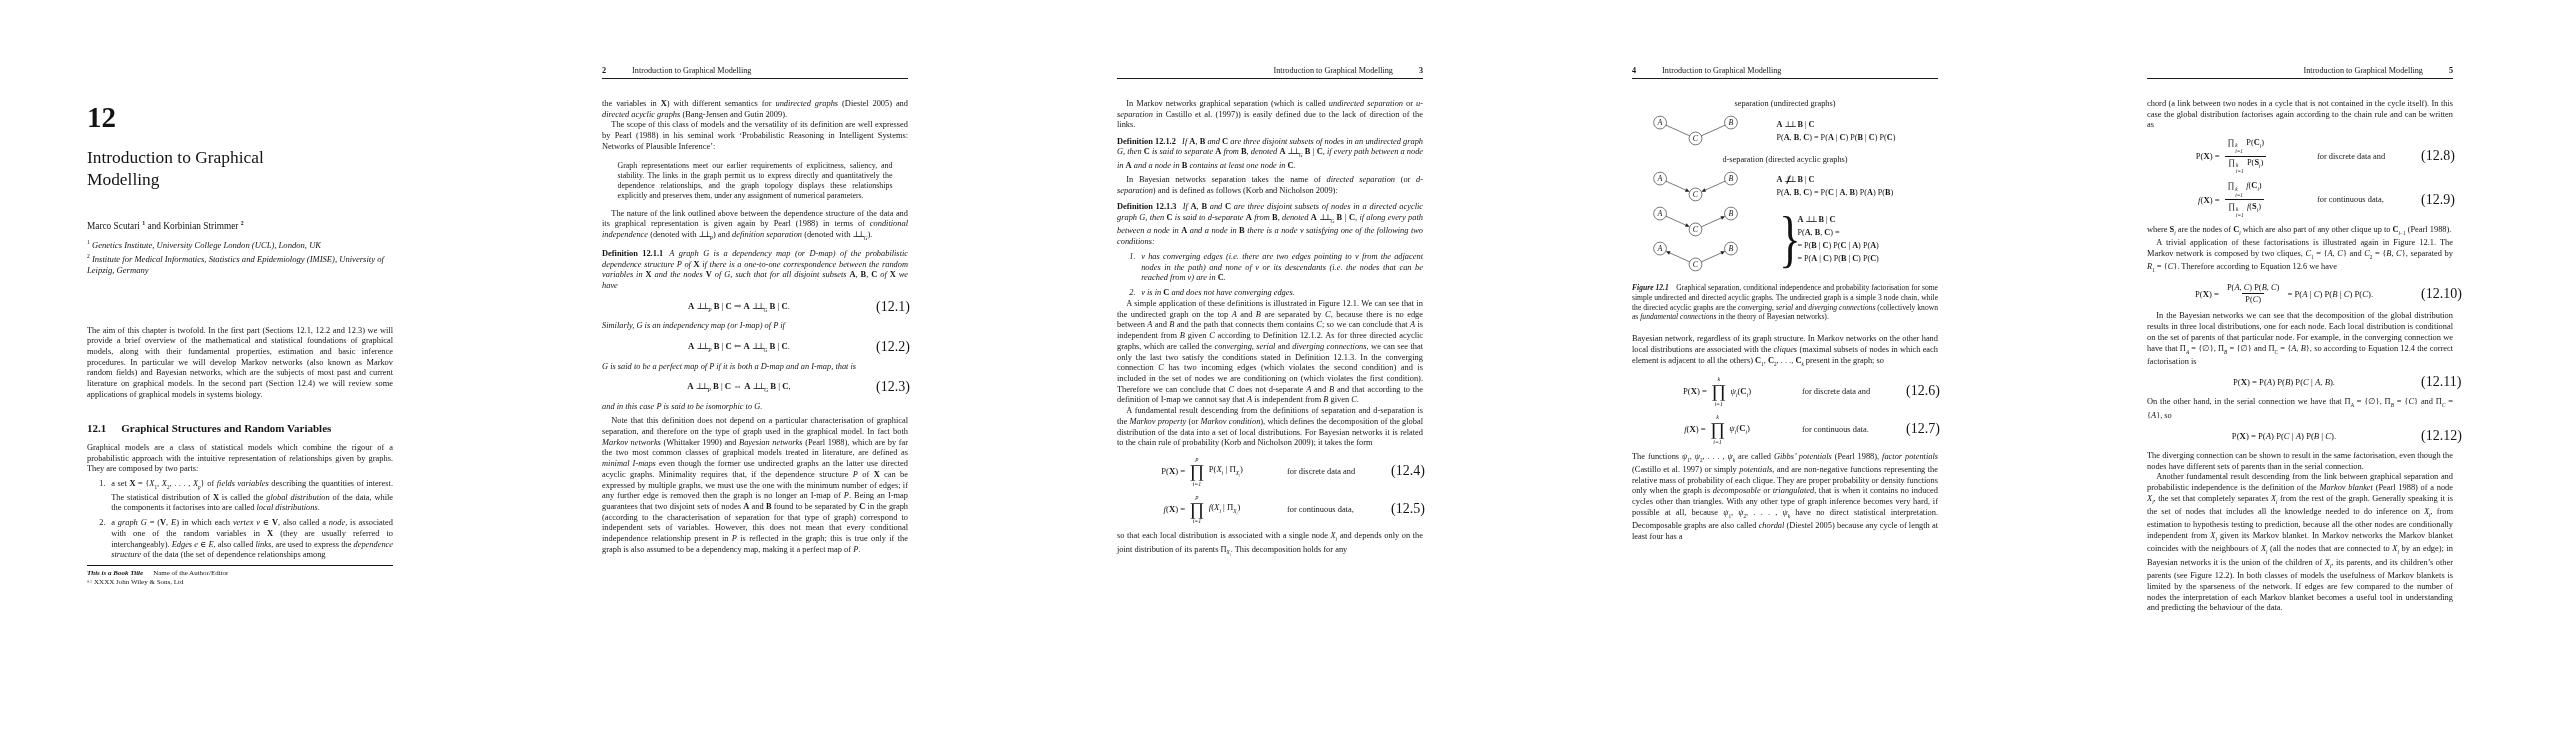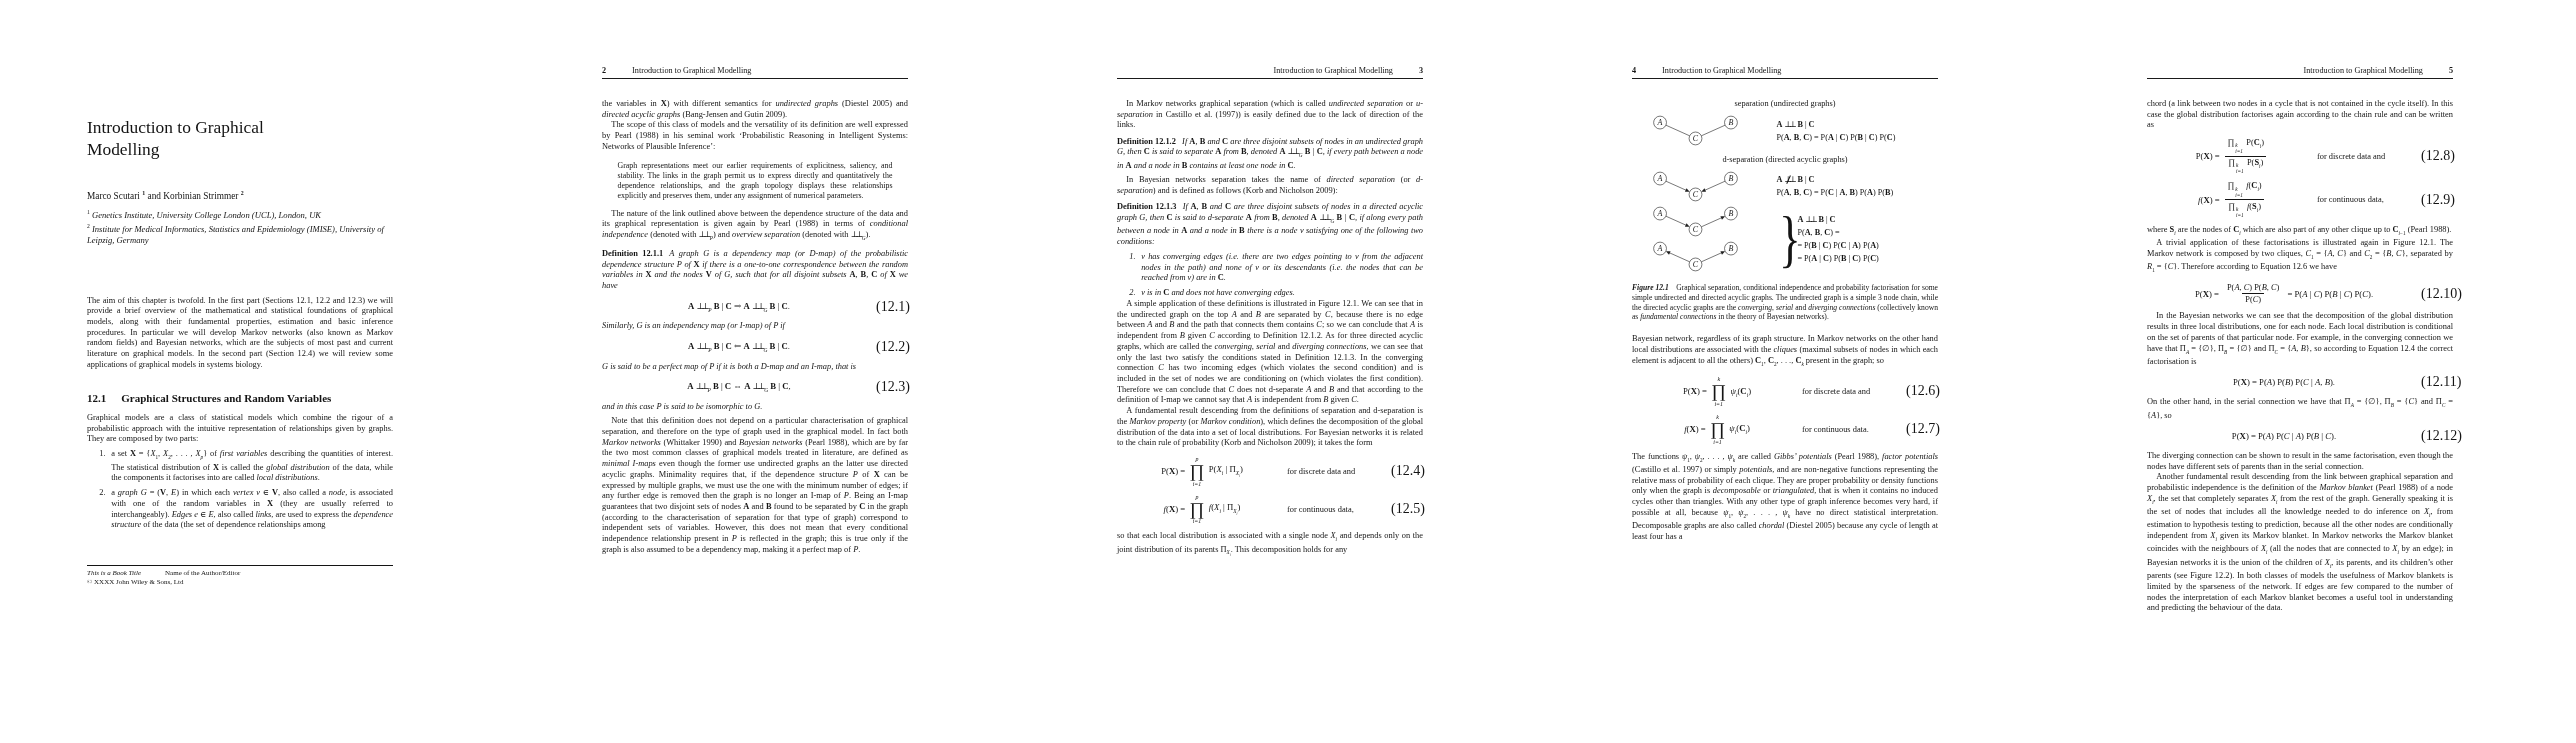--- a/index.html
+++ b/index.html
@@ -57,58 +57,59 @@
   .figtitle{text-align:center;font-size:8.3px;margin:7.4px 0 6.2px;}
   .figrow{display:flex;align-items:center;margin:2.5px 0;}
   .figgraphs{width:127px;flex:none;padding-left:17.4px;display:flex;flex-direction:column;gap:1.9px;}
   .brace{flex:none;width:21px;font-size:63px;line-height:62px;transform:scaleX(0.72);color:#141414;}
   .figeqs{flex:1;font-size:8.2px;line-height:13px;}
   .caption{font-size:7.6px;line-height:9.7px;text-align:justify;margin:10px 0 12.4px;}
   .caption .clabel{font-weight:bold;margin-right:7.4px;font-style:italic;}
   
   .footer{position:absolute;left:87px;width:306px;top:565px;border-top:0.9px solid #141414;
     padding-top:2.5px;font-size:7px;line-height:9.6px;}
-  .footer .bt{font-style:italic;margin-right:24px;}
+  .footer .bt{font-style:italic;margin-right:10px;font-weight:bold;}
   svg line{stroke:#222;stroke-width:1;}
   svg circle{fill:#fff;stroke:#222;stroke-width:1;}
   svg text{font-family:"Liberation Serif","DejaVu Serif",serif;font-size:13px;font-style:italic;fill:#141414;}
 </style>
 </head>
 <body>
 
 <div class="spread">
   <div class="page p1">
       <div class="col">
+        <div class="chapnum">12</div>
         <div class="chaptitle">Introduction to Graphical Modelling</div>
         <div class="authors">Marco Scutari <sup>1</sup> and Korbinian Strimmer <sup>2</sup></div>
         <div class="affil"><sup>1</sup> Genetics Institute, University College London (UCL), London, UK<br><sup>2</sup> Institute for Medical Informatics, Statistics and Epidemiology (IMISE), University of Leipzig, Germany</div>
         <div class="para intro">The aim of this chapter is twofold. In the first part (Sections 12.1, 12.2 and 12.3) we will provide a brief overview of the mathematical and statistical foundations of graphical models, along with their fundamental properties, estimation and basic inference procedures. In particular we will develop Markov networks (also known as Markov random fields) and Bayesian networks, which are the subjects of most past and current literature on graphical models. In the second part (Section 12.4) we will review some applications of graphical models in systems biology.</div>
         <div class="h2"><span class="h2num">12.1</span>Graphical Structures and Random Variables</div>
         <div class="para">Graphical models are a class of statistical models which combine the rigour of a probabilistic approach with the intuitive representation of relationships given by graphs. They are composed by two parts:</div>
         <div class="li">
           <span class="linum">1.</span>
-          <span class="libody">a set <b>X</b> = {<i>X</i><sub>1</sub>, <i>X</i><sub>2</sub>, . . . , <i>X<sub>p</sub></i>} of <i>first variables</i> describing the quantities of interest. The statistical distribution of <b>X</b> is called the <i>global distribution</i> of the data, while the components it factorises into are called <i>local distributions</i>.</span>
+          <span class="libody">a set <b>X</b> = {<i>X</i><sub>1</sub>, <i>X</i><sub>2</sub>, . . . , <i>X<sub>p</sub></i>} of <i>fields variables</i> describing the quantities of interest. The statistical distribution of <b>X</b> is called the <i>global distribution</i> of the data, while the components it factorises into are called <i>local distributions</i>.</span>
         </div>
         <div class="li">
           <span class="linum">2.</span>
           <span class="libody">a <i>graph</i> <i>G</i> = (<b>V</b>, <i>E</i>) in which each <i>vertex</i> <i>v</i> ∈ <b>V</b>, also called a <i>node</i>, is associated with one of the random variables in <b>X</b> (they are usually referred to interchangeably). <i>Edges</i> <i>e</i> ∈ <i>E</i>, also called <i>links</i>, are used to express the <i>dependence structure</i> of the data (the set of dependence relationships among</span>
         </div>
       </div>
       <div class="footer"><span class="bt">This is a Book Title</span>Name of the Author/Editor<br>© XXXX John Wiley &amp; Sons, Ltd</div>
     </div>
   <div class="page">
       <div class="col">
         <div class="pageheader left">
           <span class="pgnum">2</span>
           <span class="pgtitle">Introduction to Graphical Modelling</span>
         </div>
         <div class="para">the variables in <b>X</b>) with different semantics for <i>undirected graphs</i> (Diestel 2005) and <i>directed acyclic graphs</i> (Bang-Jensen and Gutin 2009).</div>
         <div class="para ind">The scope of this class of models and the versatility of its definition are well expressed by Pearl (1988) in his seminal work ‘Probabilistic Reasoning in Intelligent Systems: Networks of Plausible Inference’:</div>
         <div class="quote">Graph representations meet our earlier requirements of explicitness, saliency, and stability. The links in the graph permit us to express directly and quantitatively the dependence relationships, and the graph topology displays these relationships explicitly and preserves them, under any assignment of numerical parameters.</div>
-        <div class="para ind">The nature of the link outlined above between the dependence structure of the data and its graphical representation is given again by Pearl (1988) in terms of <i>conditional independence</i> (denoted with <span class="ii">⊥⊥</span><sub><i>P</i></sub>) and <i>overview separation</i> (denoted with <span class="ii">⊥⊥</span><sub><i>G</i></sub>).</div>
+        <div class="para ind">The nature of the link outlined above between the dependence structure of the data and its graphical representation is given again by Pearl (1988) in terms of <i>conditional independence</i> (denoted with <span class="ii">⊥⊥</span><sub><i>P</i></sub>) and <i>definition separation</i> (denoted with <span class="ii">⊥⊥</span><sub><i>G</i></sub>).</div>
         <div class="defn"><span class="dlabel">Definition 12.1.1</span>A graph G is a dependency map (or D-map) of the probabilistic dependence structure P of <b class="rm">X</b> if there is a one-to-one correspondence between the random variables in <b class="rm">X</b> and the nodes <b class="rm">V</b> of G, such that for all disjoint subsets <b class="rm">A</b>, <b class="rm">B</b>, <b class="rm">C</b> of <b class="rm">X</b> we have</div>
         <div class="eqrow">
           <span class="eqmain">
             <span class="eqt" style="margin: 0px 1.9px;"><b>A</b> <span class="ii">⊥⊥</span><sub><i>P</i></sub> <b>B</b> | <b>C</b> ⇒ <b>A</b> <span class="ii">⊥⊥</span><sub><i>G</i></sub> <b>B</b> | <b>C</b>.</span>
           </span>
           <span class="eqnum">(12.1)</span>
         </div>
         <div class="defn">Similarly, G is an independency map (or I-map) of P if</div>
         <div class="eqrow">
           <span class="eqmain">

